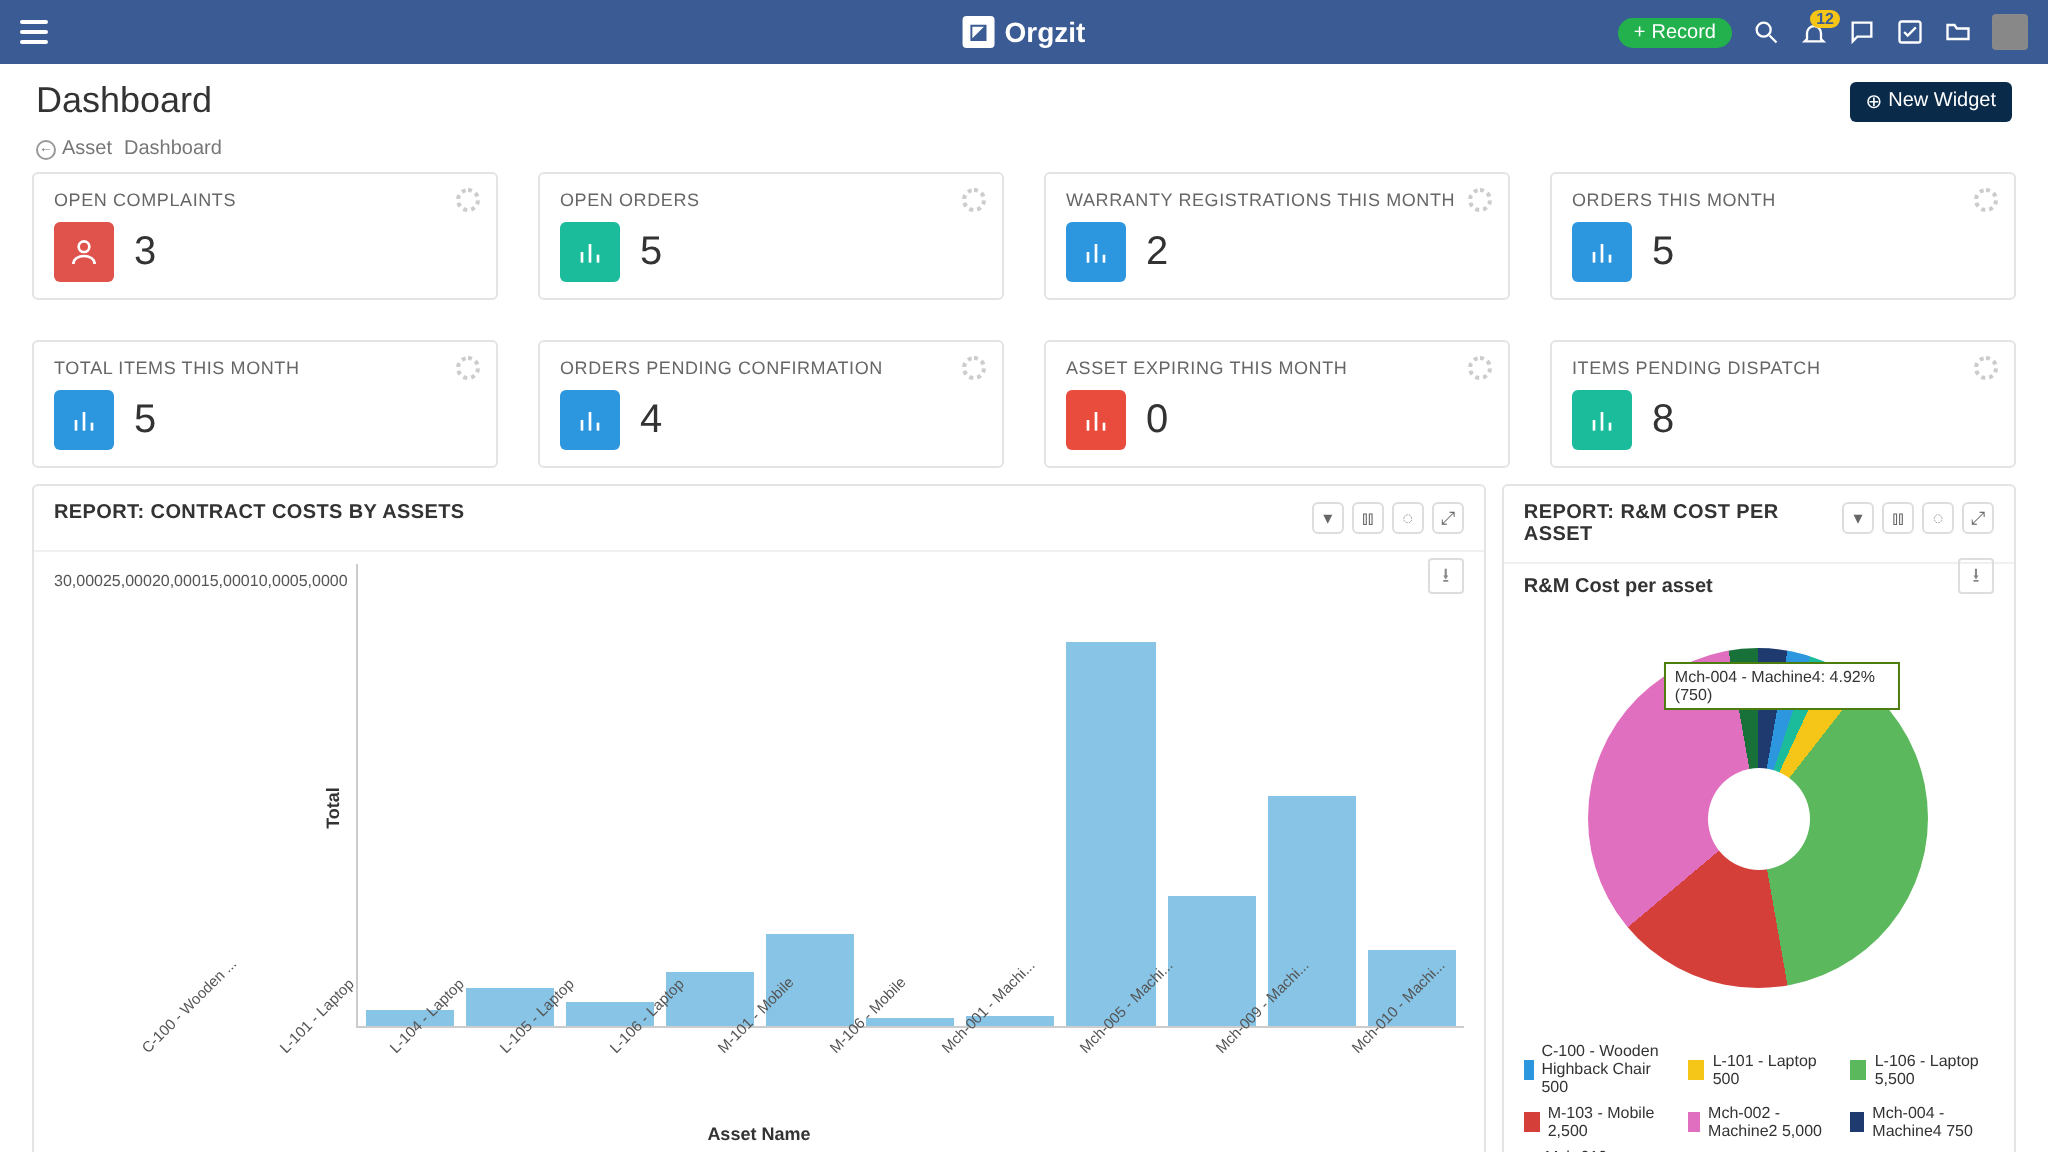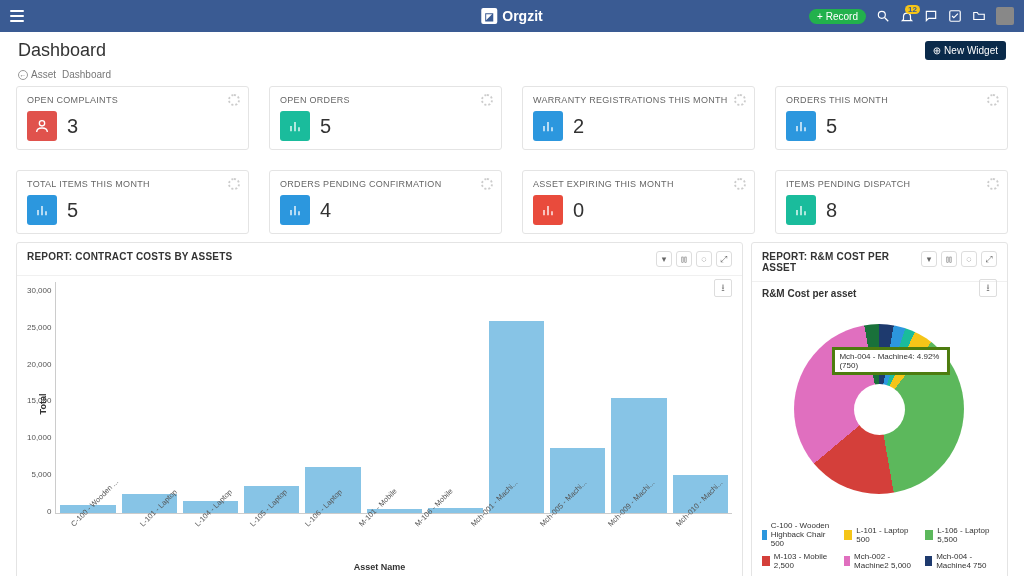--- a/index.html
+++ b/index.html
@@ -40,39 +40,39 @@
   .panel{border:1px solid #e4e4e4;border-radius:3px;background:#fff;position:relative;}
   .panel-head{display:flex;align-items:flex-start;padding:8px 10px;border-bottom:1px solid #f0f0f0;}
   .panel-head .ptitle{font-size:10px;font-weight:700;letter-spacing:.2px;color:#333;text-transform:uppercase;}
   .panel-tools{margin-left:auto;display:flex;gap:4px;}
   .ptool{width:16px;height:16px;border:1px solid #ddd;border-radius:3px;display:flex;align-items:center;justify-content:center;font-size:9px;color:#666;cursor:pointer;}
   .dl-btn{position:absolute;top:36px;right:10px;width:18px;height:18px;border:1px solid #ddd;border-radius:2px;display:flex;align-items:center;justify-content:center;font-size:10px;color:#888;cursor:pointer;z-index:3;}
   .panel-body{padding:6px 10px 10px;height:320px;position:relative;display:flex;flex-direction:column;}
   
   
   .bar-area{display:flex;flex:1;min-height:0;}
-  .yaxis{display:flex;flex-direction:column;justify-content:space-between;font-size:8px;color:#555;text-align:right;padding:4px 4px 0 0;gap:19px;}
+  .yaxis{display:flex;justify-content:space-between;font-size:8px;color:#555;text-align:right;padding:4px 4px 0 0;}
   .plot{flex:1;position:relative;border-left:1px solid #ccc;border-bottom:1px solid #ccc;display:flex;align-items:flex-end;gap:6px;padding:0 4px;margin-bottom:2px;}
   .bar{flex:1;background:#87c4e6;}
   .xlabels{display:flex;gap:6px;padding-left:38px;}
   .xlabels div{flex:1;font-size:7.5px;color:#555;transform:rotate(-45deg);transform-origin:top left;white-space:nowrap;height:40px;position:relative;top:6px;left:4px;}
   .ylab{position:absolute;left:-22px;top:50%;transform:rotate(-90deg);font-size:9px;font-weight:bold;}
   .xlab{text-align:center;font-size:9px;font-weight:bold;margin-top:6px;}
   .bar-legend{display:flex;align-items:center;gap:5px;font-size:9px;color:#555;margin-top:4px;padding-left:38px;}
   .bar-legend .sw{width:14px;height:10px;background:#87c4e6;}
 
   
   .pie-title{text-align:left;font-size:10px;font-weight:bold;margin-bottom:4px;}
   .pie-stage{display:flex;justify-content:center;align-items:center;flex:1;position:relative;}
   .pie{width:170px;height:170px;border-radius:50%;background:conic-gradient(
       #1e3a6e 0deg 10deg, #2c97de 10deg 18deg, #1abc9c 18deg 25deg, #f5c518 25deg 38deg,
       #5cb85c 38deg 170deg, #d43f3a 170deg 230deg, #e06fbf 230deg 350deg, #19713a 350deg 360deg);
       position:relative;}
   .pie::after{content:"";position:absolute;inset:35%;background:#fff;border-radius:50%;}
-  .tooltip{position:absolute;top:28px;left:50%;transform:translateX(-40%);background:#fff;border:3px solid #4d7c0f;font-size:8px;padding:2px 4px;color:#333;z-index:2;margin-top:16px;}
+  .tooltip{position:absolute;top:28px;left:50%;transform:translateX(-40%);background:#fff;border:1px solid #4d7c0f;font-size:8px;padding:2px 4px;color:#333;z-index:2;}
   .pie-legend{display:grid;grid-template-columns:repeat(3,1fr);gap:4px 10px;font-size:8px;color:#333;margin-top:6px;}
   .pie-legend div{display:flex;align-items:center;gap:4px;}
   .swq{width:10px;height:10px;}
   svg.ic{width:14px;height:14px;stroke:#fff;fill:none;stroke-width:2;}
   .icon-box svg.ic{width:16px;height:16px;}
 </style>
 </head>
 <body>
 
 <div class="topbar">

